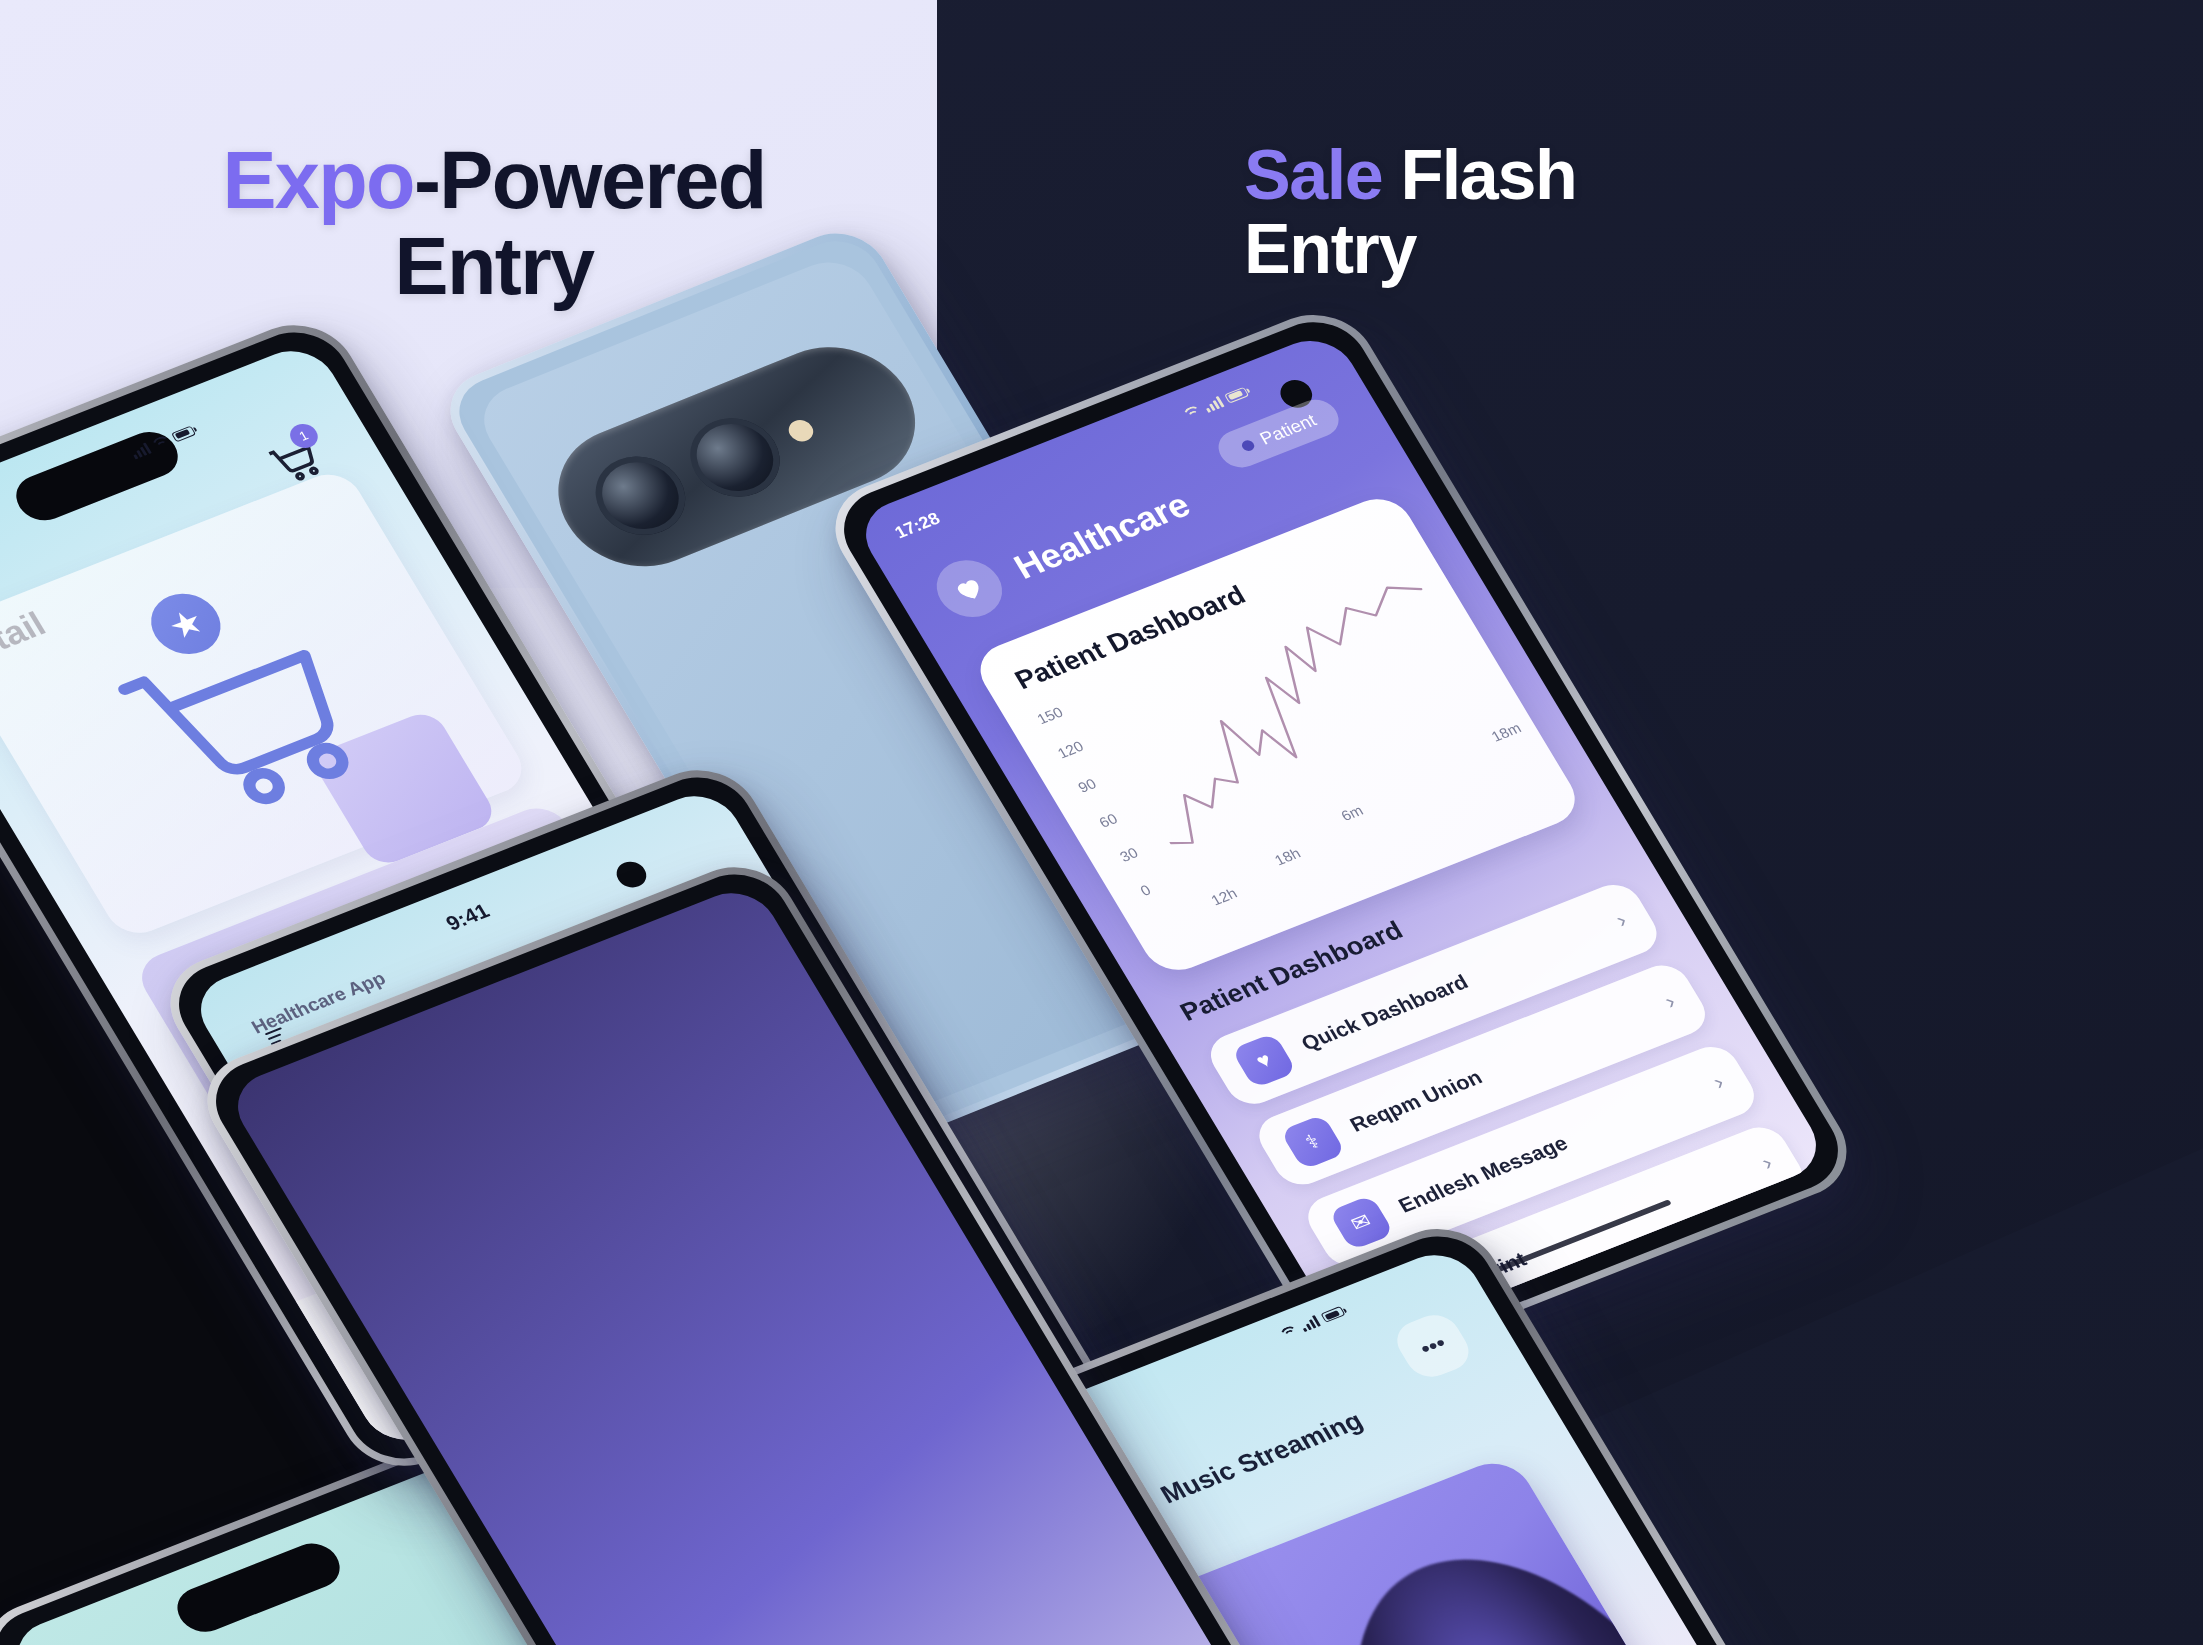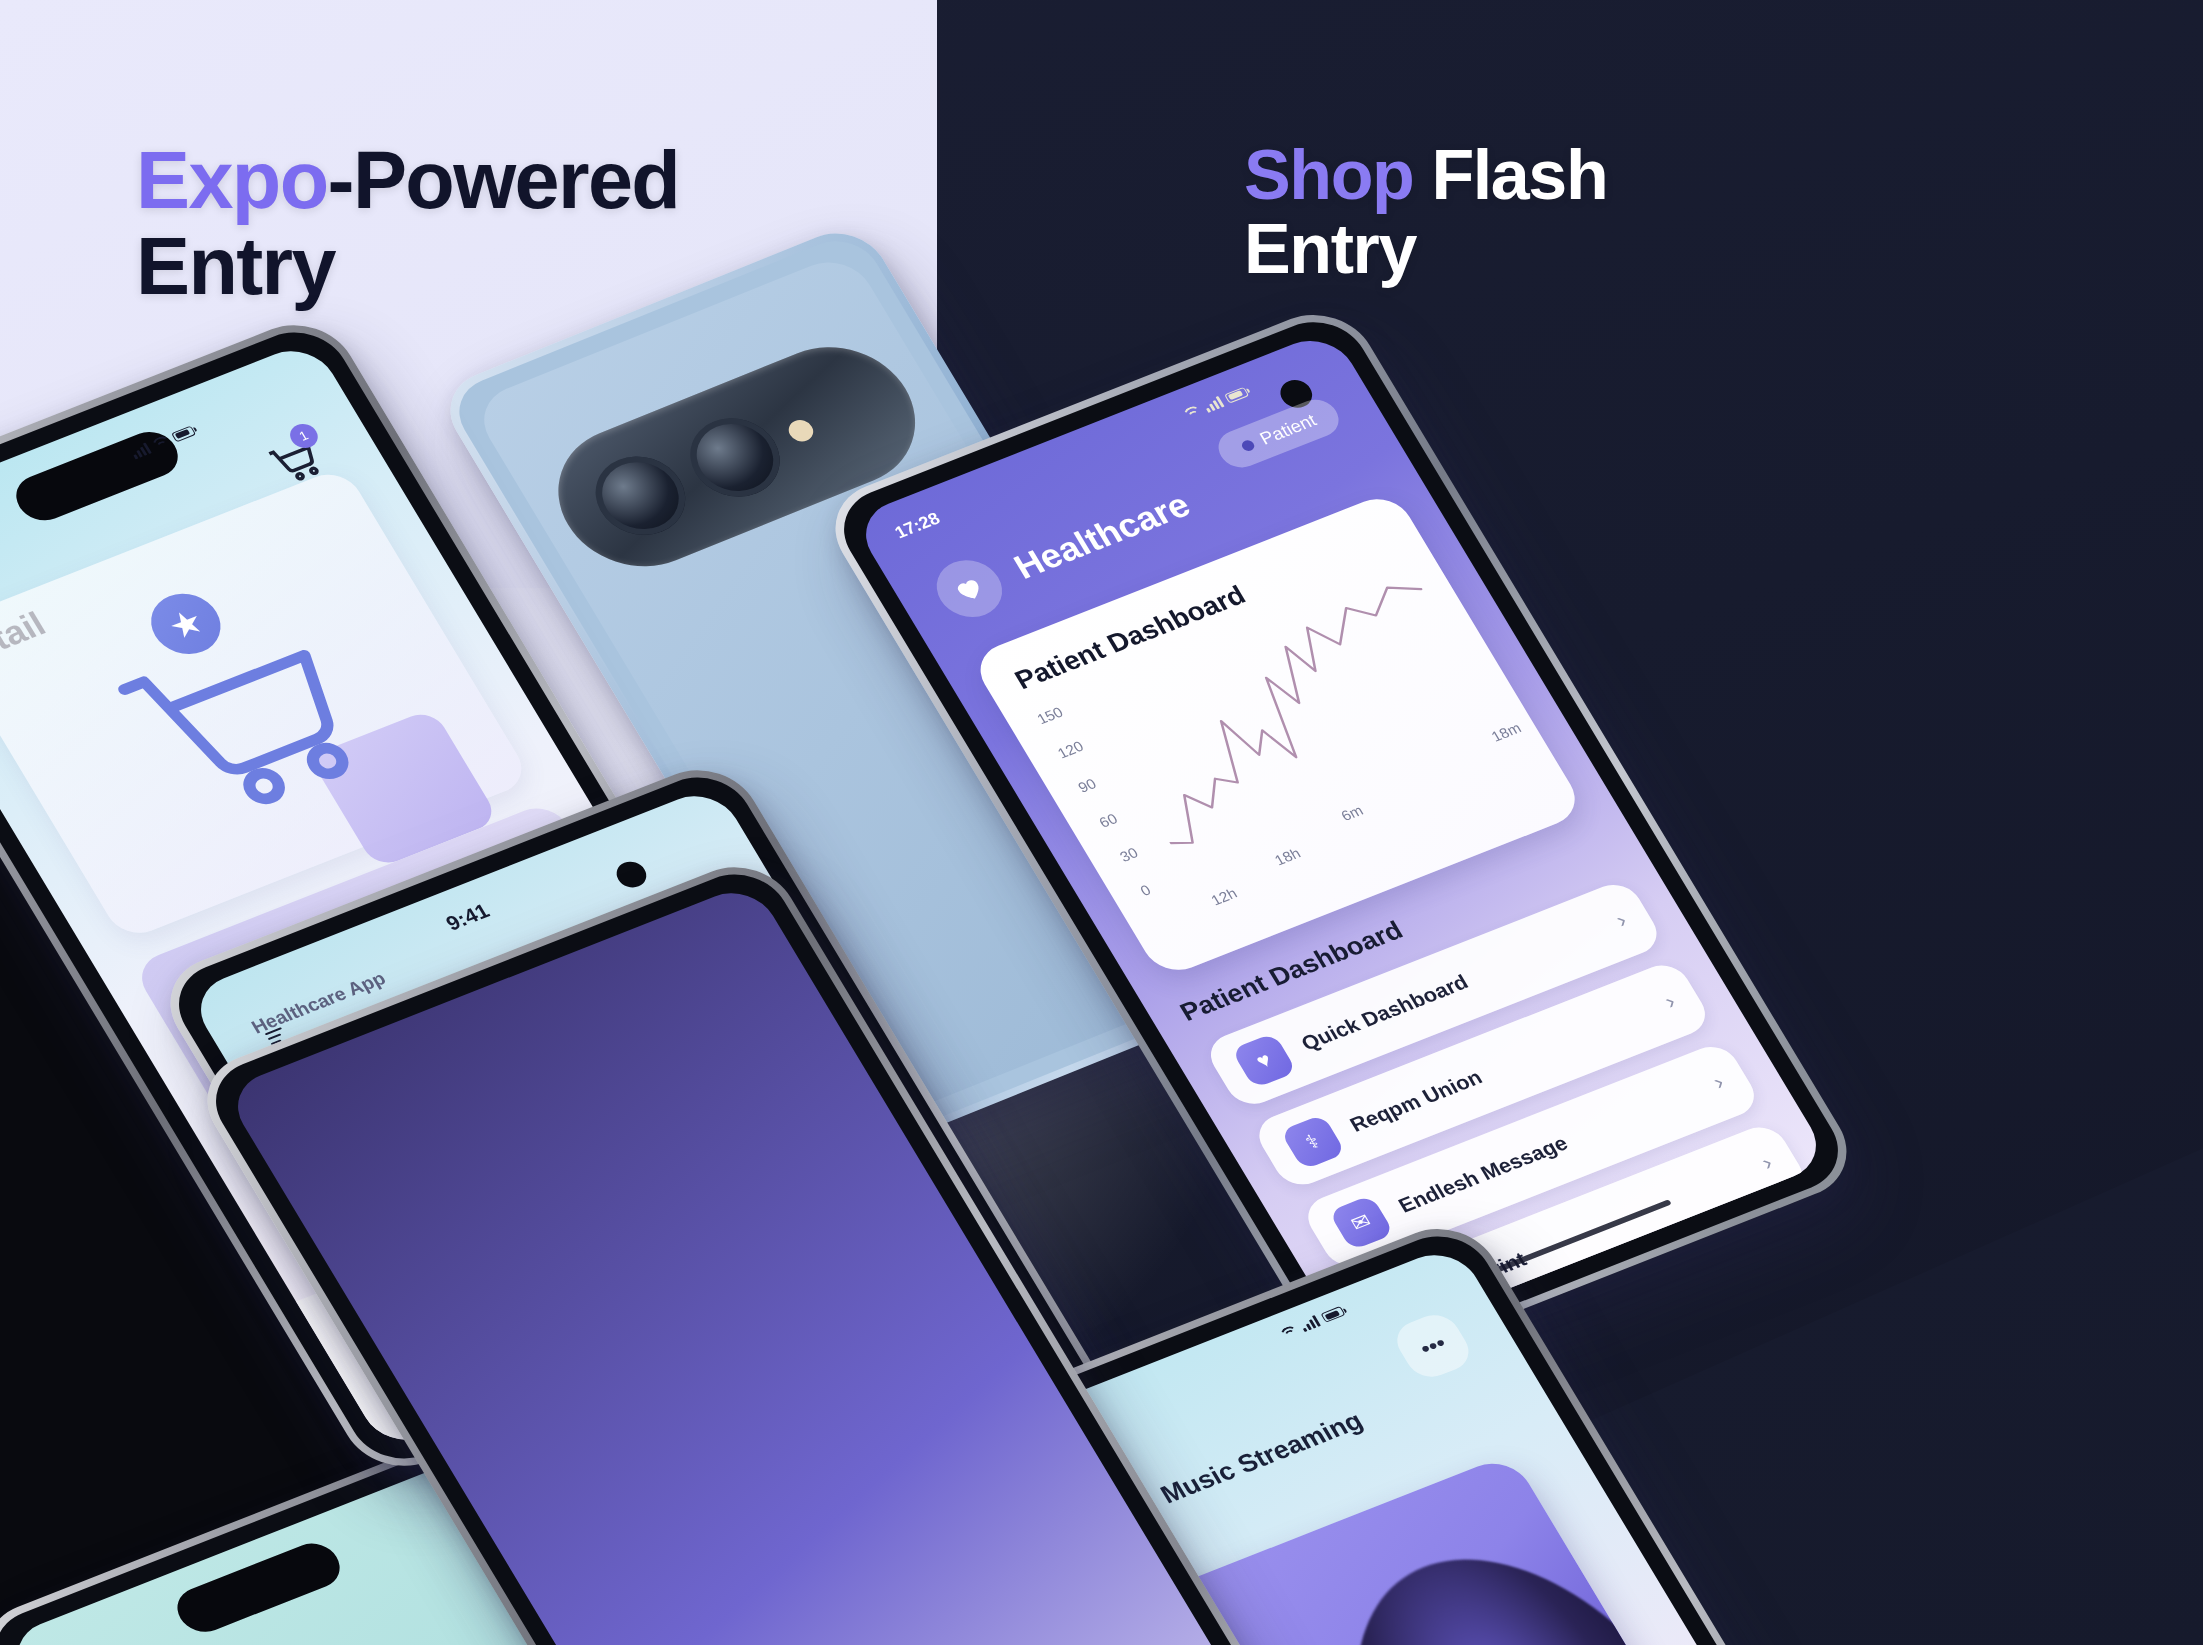--- a/index.html
+++ b/index.html
@@ -30,21 +30,21 @@
     position:absolute; left:0; top:588px; width:1377px; height:1058px;
     background:radial-gradient(ellipse at 30% 40%, rgba(255,255,255,.55), rgba(255,255,255,0) 62%);
     pointer-events:none;
   }
 
   
   .headline{
     position:absolute; font-weight:700; letter-spacing:-.02em;
     line-height:1.06; text-shadow:0 1.8px 9.2px rgba(0,0,0,.12);
   }
-  #h-expo{ left:136px; top:138px; font-size:81px; color:#11142b; width:716px;}
+  #h-expo{ left:136px; top:138px; font-size:81px; color:#11142b; width:716px;text-align:center;}
   #h-expo .accent{ color:#7c6cf0; }
   #h-rapid{ left:1244px; top:138px; font-size:70px; color:#ffffff; width:588px;}
   #h-rapid .accent{ color:#8a7bf2; }
   #h-cross{ left:1644px; top:487px; font-size:57px; color:#ffffff; width:542px; text-align:right;}
   #h-cross .accent{ color:#8a7bf2; }
   #h-cross .l2{ display:block; }
 
   
   .phone{ position:absolute; transform-origin:50% 50%; }
   .frame{
@@ -325,21 +325,21 @@
   <div class="bg-dark"></div>
   <div class="bg-dark2"></div>
   <div class="floor-sheen"></div>
 
   <div class="headline" id="h-expo">
     <span class="accent">Expo</span><span>-Powered</span><br>
     <span>Entry</span>
   </div>
 
   <div class="headline" id="h-rapid">
-    <span class="accent">Shop</span><span> Flash</span><br>
+    <span class="accent">Sale</span><span> Flash</span><br>
     <span>Entry</span>
   </div>
 
 
   <div class="phone" id="phone-dark-left">
     <div class="frame">
       <div class="bezel">
         <div class="screen"></div>
       </div>
     </div>

